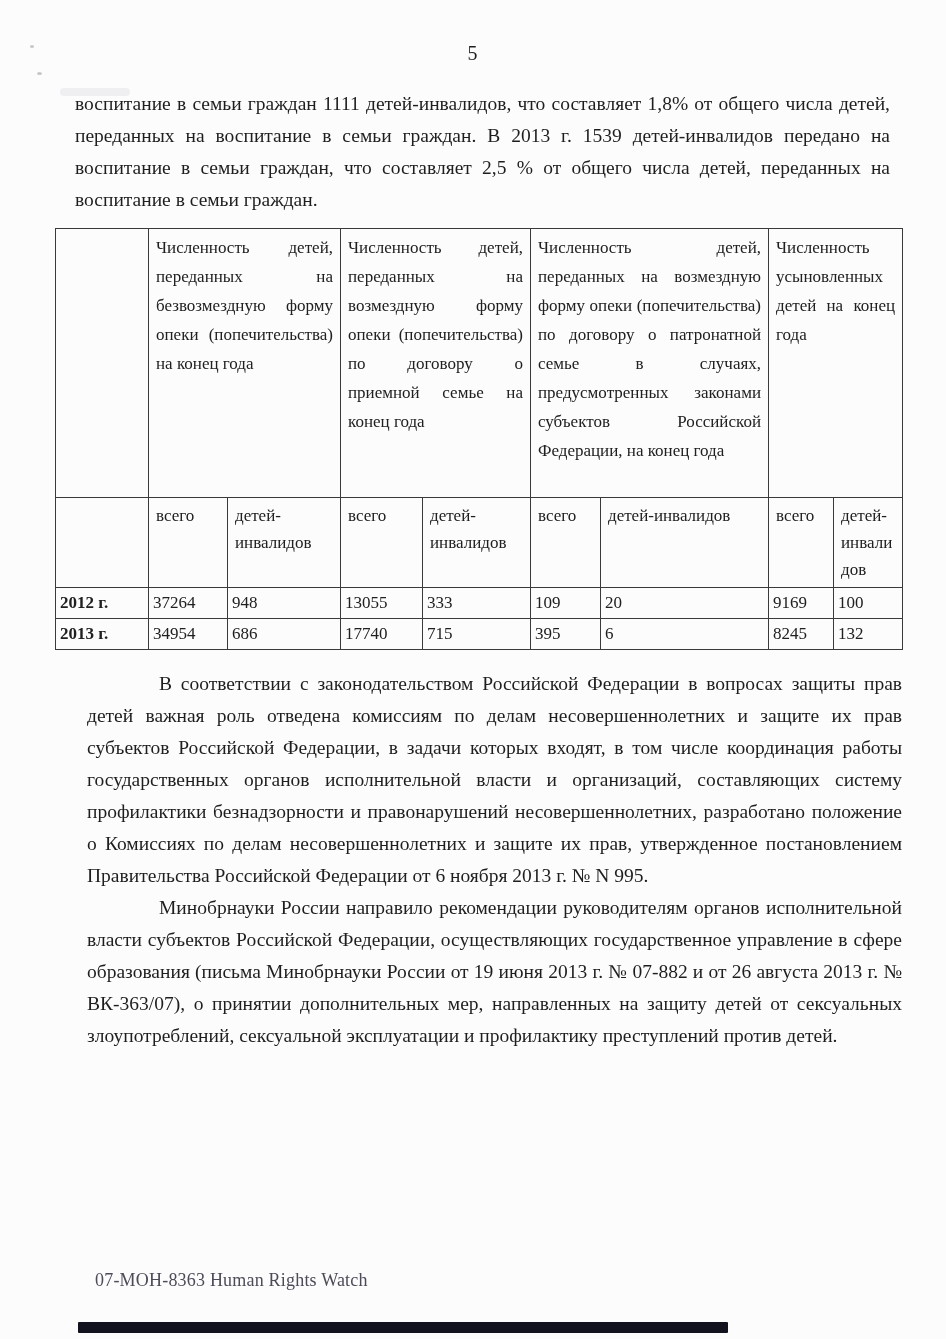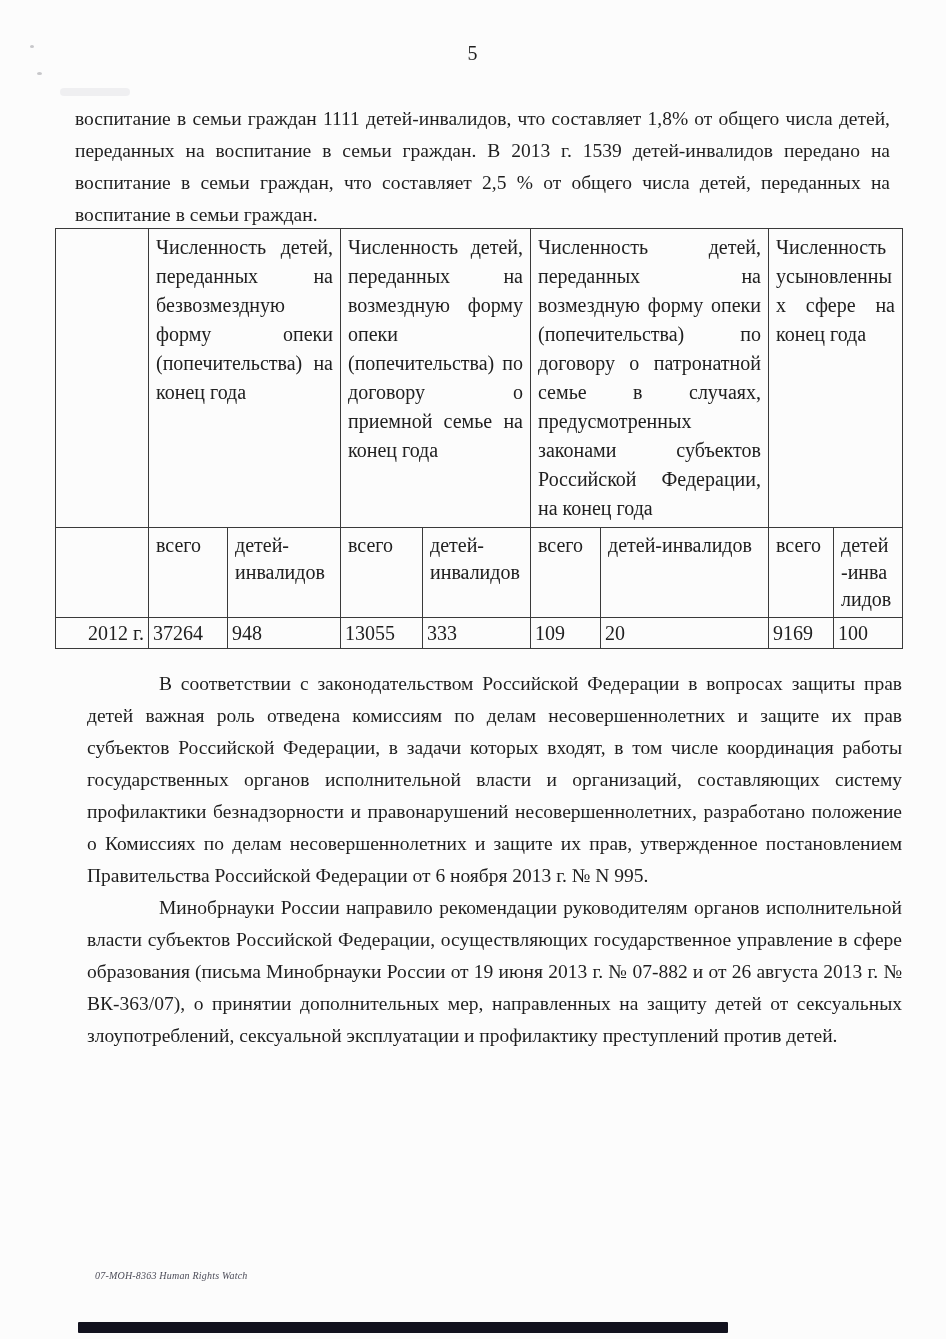--- a/index.html
+++ b/index.html
@@ -18,30 +18,30 @@
   .pagenum {
     position:absolute; top:42px; left:0; width:946px;
     text-align:center; font-size:20px; letter-spacing:1px;
   }
   .para {
     position:absolute; left:75px; width:815px;
     font-size:19.5px; line-height:32px;
     text-align:justify;
     color:#1e1e1e;
   }
-  #p1 { top:88px;margin-top:15px; }
+  #p1 { top:88px; }
   #flow { top:668px;margin-left:12px; }
   #flow p { margin:0; text-indent:72px; }
   #flow p.last { text-align-last:justify; }
   
   #tbl {
     position:absolute; top:228px; left:55px;
     border-collapse:collapse; table-layout:fixed;
     width:847px;
-    font-size:20px; color:#202020;
+    font-size:17px; color:#202020;
   }
   #tbl td {
     border:1.6px solid #3a3a3a;
     vertical-align:top;
     padding:4px 7px;
     overflow:hidden;
   }
   #tbl .ghead td {
     height:260px;
     line-height:29px;
@@ -53,26 +53,25 @@
     height:78px;
     line-height:27px;
     overflow-wrap:break-word;
   }
   #tbl .drow td {
     height:26px;
     vertical-align:middle;
     line-height:24px;
     padding:2px 4px;
   }
-  #tbl .drow td.ylab { text-align:right; }
+  #tbl .drow td.ylab { text-align:left;font-weight:bold; }
   .footer-note {
     position:absolute; top:1270px; left:95px;
-    font-size:10px; color:#4c4c58;
+    font-size:18px; color:#4c4c58;
     letter-spacing:0.2px;
-    font-style:italic;
   }
   .speck {
     position:absolute; background:#9a9aa0; border-radius:50%;
     opacity:0.55;
   }
   .speck.s1 { left:30px; top:45px; width:4px; height:3px; }
   .speck.s2 { left:37px; top:72px; width:5px; height:3px; }
   .smudge {
     position:absolute; left:60px; top:88px; width:70px; height:8px;
     background:#d8d8dc; opacity:0.35; border-radius:4px;
@@ -108,21 +107,21 @@
       <col style="width:168px">
         <col style="width:65px">
         <col style="width:69px">
     </colgroup>
     <tbody>
       <tr class="ghead">
         <td></td>
         <td colspan="2">Численность детей, переданных на безвозмездную форму опеки (попечительства) на конец года</td>
         <td colspan="2">Численность детей, переданных на возмездную форму опеки (попечительства) по договору о приемной семье на конец года</td>
         <td colspan="2">Численность детей, переданных на возмездную форму опеки (попечительства) по договору о патронатной семье в случаях, предусмотренных законами субъектов Российской Федерации, на конец года</td>
-        <td colspan="2">Численность усыновленных сфере на конец года</td>
+        <td colspan="2">Численность усыновленных детей на конец года</td>
       </tr>
       <tr class="shead">
         <td></td>
         <td>всего</td>
         <td>детей-инвалидов</td>
         <td>всего</td>
         <td>детей-инвалидов</td>
         <td>всего</td>
         <td>детей-инвалидов</td>
         <td>всего</td>
@@ -132,20 +131,31 @@
         <td class="ylab">2012 г.</td>
         <td>37264</td>
         <td>948</td>
         <td>13055</td>
         <td>333</td>
         <td>109</td>
         <td>20</td>
         <td>9169</td>
         <td>100</td>
       </tr>
+      <tr class="drow">
+        <td class="ylab">2013 г.</td>
+        <td>34954</td>
+        <td>686</td>
+        <td>17740</td>
+        <td>715</td>
+        <td>395</td>
+        <td>6</td>
+        <td>8245</td>
+        <td>132</td>
+      </tr>
     </tbody>
   </table>
 
   <div class="para" id="flow">
     <p>В соответствии с законодательством Российской Федерации в вопросах защиты прав детей важная роль отведена комиссиям по делам несовершеннолетних и защите их прав субъектов Российской Федерации, в задачи которых входят, в том числе координация работы государственных органов исполнительной власти и организаций, составляющих систему профилактики безнадзорности и правонарушений несовершеннолетних, разработано положение о Комиссиях по делам несовершеннолетних и защите их прав, утвержденное постановлением Правительства Российской Федерации от 6 ноября 2013 г. № N 995.</p>
     <p>Минобрнауки России направило рекомендации руководителям органов исполнительной власти субъектов Российской Федерации, осуществляющих государственное управление в сфере образования (письма Минобрнауки России от 19 июня 2013 г. № 07-882 и от 26 августа 2013 г. № ВК-363/07), о принятии дополнительных мер, направленных на защиту детей от сексуальных злоупотреблений, сексуальной эксплуатации и профилактику преступлений против детей.</p>
   </div>
 
   <div class="footer-note">07-МОН-8363 Human Rights Watch</div>
 

